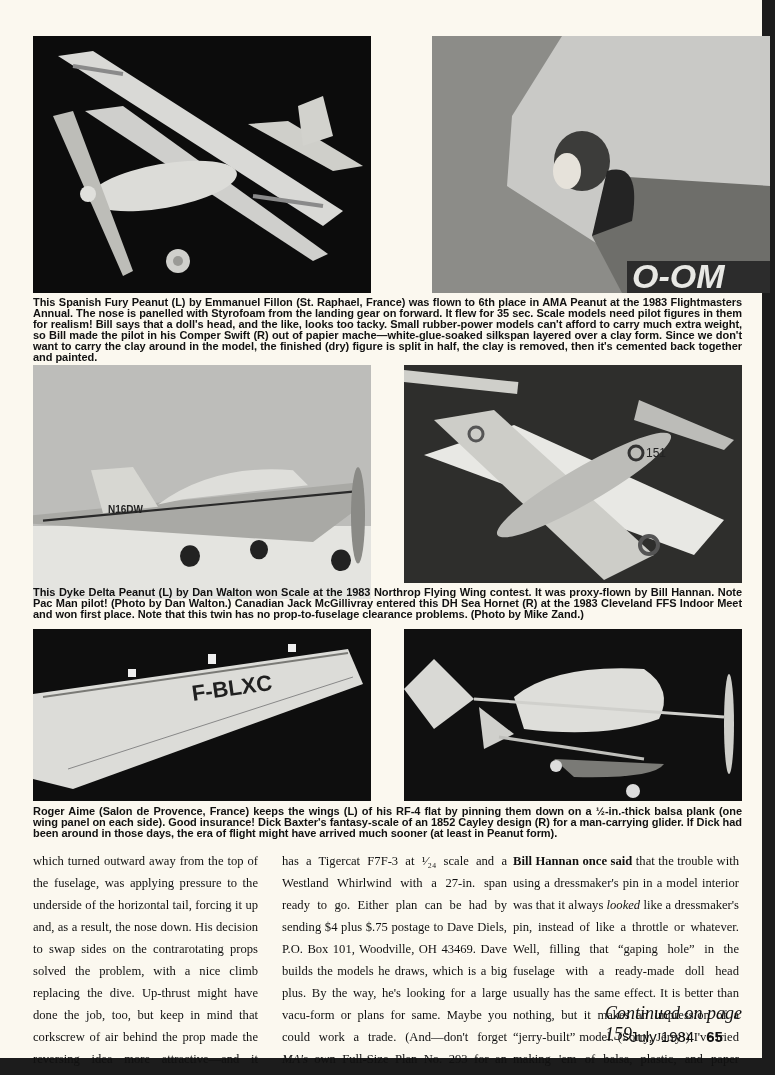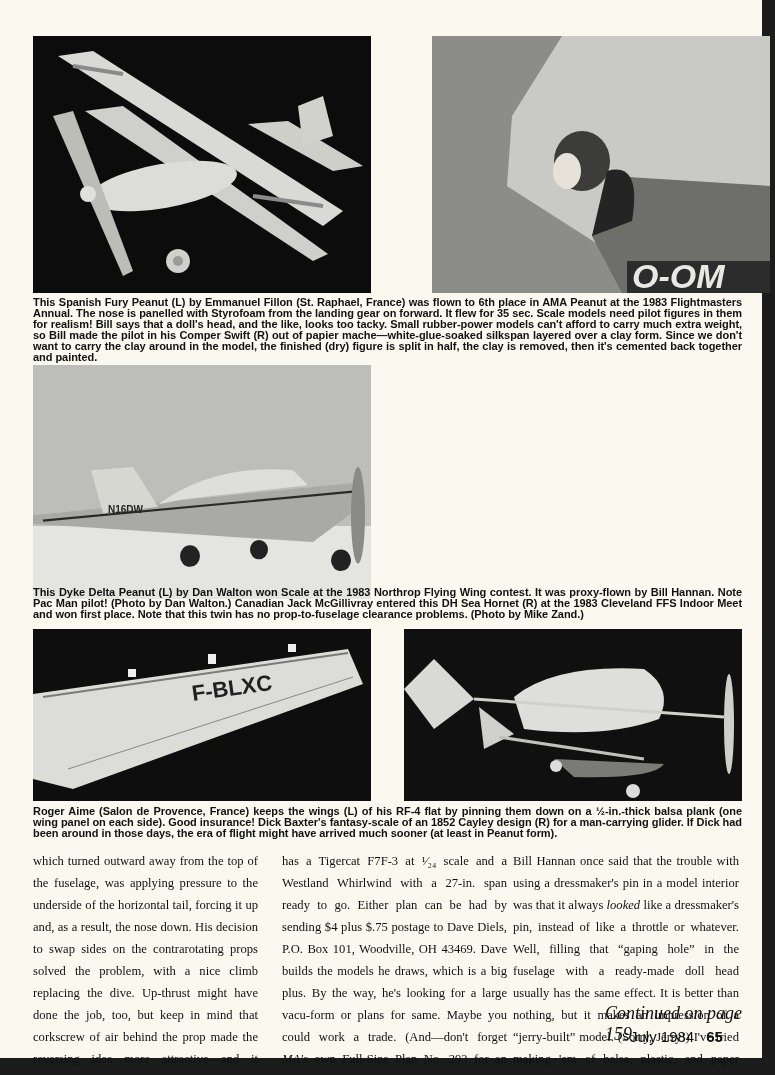--- a/index.html
+++ b/index.html
@@ -4,21 +4,21 @@
 <style>
   html, body { margin:0; padding:0; }
   body { width:775px; height:1075px; background:#1c1c1c; position:relative; overflow:hidden; font-family:"Liberation Serif", serif; }
   .page { position:absolute; left:0; top:0; width:762px; height:1058px; background:#fbf8ef; }
   .photo { position:absolute; overflow:hidden; }
   .photo svg { display:block; width:100%; height:100%; }
   .caption { position:absolute; font-family:"Liberation Sans", sans-serif; font-weight:bold; font-size:11px; line-height:11px; color:#111; text-align:justify; letter-spacing:-0.05px; }
   .col { position:absolute; top:850px; font-family:"Liberation Serif", serif; font-size:12.6px; line-height:22px; color:#111; text-align:justify; }
   .col p { margin:0; }
   .indent { text-indent:12px; }
-  .lead { font-weight:normal; }
+  .lead { font-weight:bold; }
   .cont { position:absolute; left:605px; top:1003px; font-style:italic; font-size:18px; color:#111; font-family:"Liberation Serif", serif; }
   .folio { position:absolute; left:630px; top:1028px; font-family:"Liberation Sans", sans-serif; font-size:15px; color:#111; }
   .folio .num { font-weight:bold; margin-left:12px;margin-top:22px; }
 </style>
 </head>
 <body>
 
 <div class="page">
 
   <div class="photo" style="left:33px;top:36px;width:338px;height:257px;">
@@ -60,20 +60,34 @@
       <polygon points="58,98 100,95 125,132 70,138" fill="#d7d7d2"></polygon>
       <path d="M125,130 Q180,92 260,98 L275,112 L150,125 Z" fill="#dededa"></path>
       <line x1="10" y1="145" x2="320" y2="118" stroke="#2a2a2a" stroke-width="2"></line>
       <text x="75" y="138" font-family="Liberation Sans, sans-serif" font-weight="bold" font-size="10" fill="#222">N16DW</text>
       <ellipse cx="325" cy="140" rx="7" ry="45" fill="#8a8a86"></ellipse>
       <circle cx="157" cy="178" r="10" fill="#222"></circle>
       <circle cx="226" cy="172" r="9" fill="#222"></circle>
       <circle cx="308" cy="182" r="10" fill="#222"></circle>
     </svg>
   </div>
+  <div class="photo" style="left:404px;top:365px;width:338px;height:218px;">
+    <svg viewBox="0 0 338 218" preserveAspectRatio="none">
+      <rect width="338" height="218" fill="#2e2e2c"></rect>
+      <rect x="0" y="5" width="115" height="12" fill="#cfcfca" transform="rotate(6 0 5)"></rect>
+      <polygon points="110,60 320,155 290,190 20,90" fill="#e8e8e4"></polygon>
+      <polygon points="30,55 90,45 250,190 200,215" fill="#cdcdc8"></polygon>
+      <ellipse cx="180" cy="120" rx="100" ry="18" fill="#bcbcb8" transform="rotate(-30 180 120)"></ellipse>
+      <polygon points="235,35 330,75 320,85 230,55" fill="#bcbcb8"></polygon>
+      <circle cx="72" cy="69" r="7" fill="none" stroke="#555" stroke-width="3"></circle>
+      <circle cx="245" cy="180" r="9" fill="none" stroke="#555" stroke-width="4"></circle>
+      <circle cx="232" cy="88" r="7" fill="none" stroke="#333" stroke-width="3"></circle>
+      <text x="242" y="92" font-family="Liberation Sans, sans-serif" font-size="12" fill="#222">151</text>
+    </svg>
+  </div>
 
   <div class="caption" style="left:33px;top:587px;width:709px;">This Dyke Delta Peanut (L) by Dan Walton won Scale at the 1983 Northrop Flying Wing contest. It was proxy-flown by Bill Hannan. Note Pac Man pilot! (Photo by Dan Walton.) Canadian Jack McGillivray entered this DH Sea Hornet (R) at the 1983 Cleveland FFS Indoor Meet and won first place. Note that this twin has no prop-to-fuselage clearance problems. (Photo by Mike Zand.)</div>
 
   <div class="photo" style="left:33px;top:629px;width:338px;height:172px;">
     <svg viewBox="0 0 338 172" preserveAspectRatio="none">
       <rect width="338" height="172" fill="#0e0e0e"></rect>
       <polygon points="0,65 315,20 330,55 40,160 0,150" fill="#dcdcd8"></polygon>
       <line x1="10" y1="68" x2="315" y2="24" stroke="#7a7a76" stroke-width="2"></line>
       <line x1="35" y1="140" x2="320" y2="48" stroke="#888" stroke-width="1"></line>
       <text x="160" y="72" font-family="Liberation Sans, sans-serif" font-weight="bold" font-size="22" fill="#202020" transform="rotate(-8 160 72)">F-BLXC</text>

